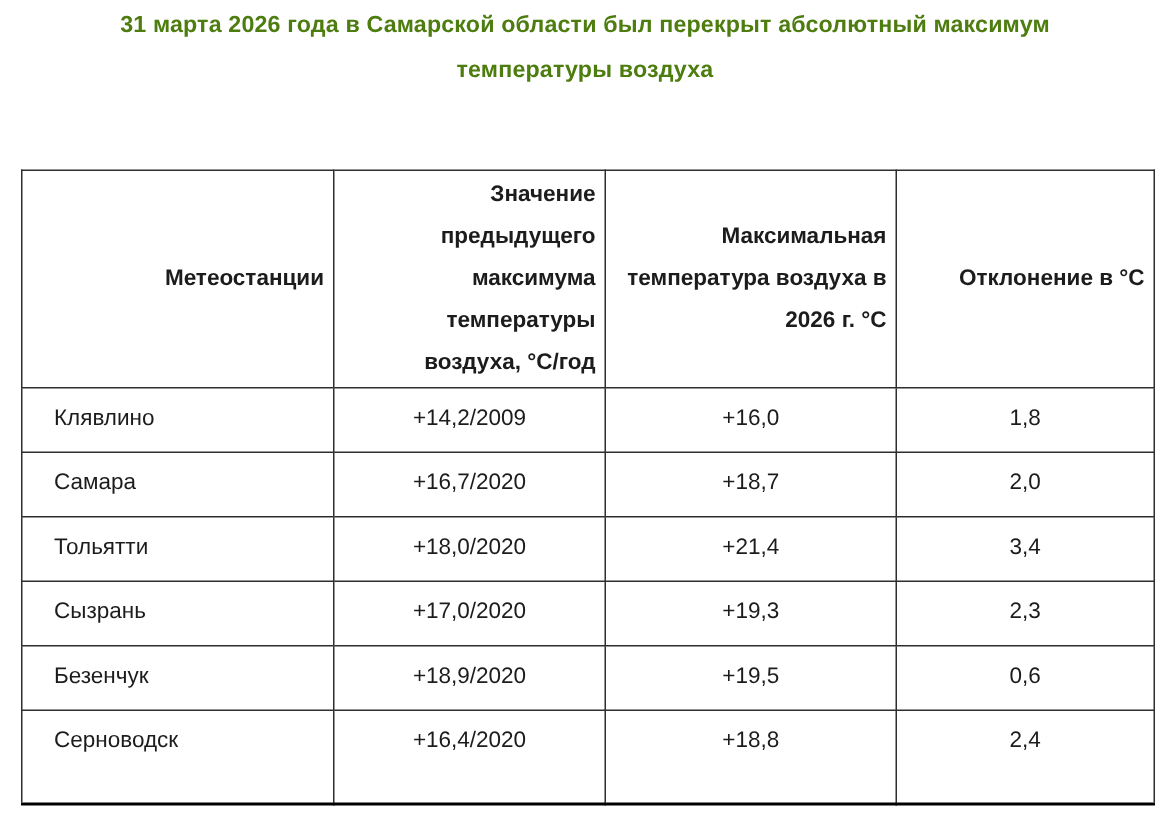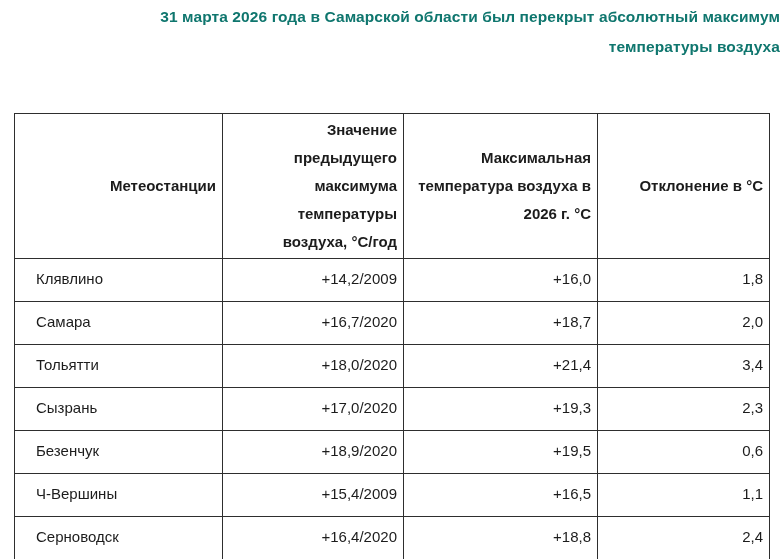--- a/index.html
+++ b/index.html
@@ -14,25 +14,25 @@
     width: 780px;
     height: 559px;
     background: #ffffff;
     overflow: hidden;
   }
   .doc-title {
     position: absolute;
     top: 2px;
     left: 0;
     width: 780px;
-    text-align: right;
+    text-align: center;
     font-weight: bold;
     font-size: 15.5px;
     line-height: 30px;
-    color: #0f766e;
+    color: #4d7c0f;
     letter-spacing: 0.1px;
   }
   table.temp-table {
     position: absolute;
     left: 14px;
     top: 113px;
     width: 755px;
     border-collapse: collapse;
     table-layout: fixed;
     border: 1px solid #2e2e2e;
@@ -54,21 +54,21 @@
     font-size: 15px;
   }
   .temp-table tbody tr { height: 43px; }
   .temp-table tbody tr.last-row { height: 62px; }
   .temp-table td {
     vertical-align: top;
     padding: 11px 6px 0 6px;
     line-height: 17px;
   }
   td.station-cell { text-align: left; padding-left: 21px; }
-  td.num-cell { text-align: right; }
+  td.num-cell { text-align: center; }
 </style>
 </head>
 <body>
 
 <div class="page">
 
   <div class="doc-title">
     <div>31 марта 2026 года в Самарской области был перекрыт абсолютный максимум</div>
     <div>температуры воздуха</div>
   </div>
@@ -112,26 +112,20 @@
         <td class="num-cell">+17,0/2020</td>
         <td class="num-cell">+19,3</td>
         <td class="num-cell">2,3</td>
       </tr>
       <tr>
         <td class="station-cell">Безенчук</td>
         <td class="num-cell">+18,9/2020</td>
         <td class="num-cell">+19,5</td>
         <td class="num-cell">0,6</td>
       </tr>
-      <tr>
-        <td class="station-cell">Ч-Вершины</td>
-        <td class="num-cell">+15,4/2009</td>
-        <td class="num-cell">+16,5</td>
-        <td class="num-cell">1,1</td>
-      </tr>
       <tr class="last-row">
         <td class="station-cell">Серноводск</td>
         <td class="num-cell">+16,4/2020</td>
         <td class="num-cell">+18,8</td>
         <td class="num-cell">2,4</td>
       </tr>
     </tbody>
   </table>
 
 </div>

